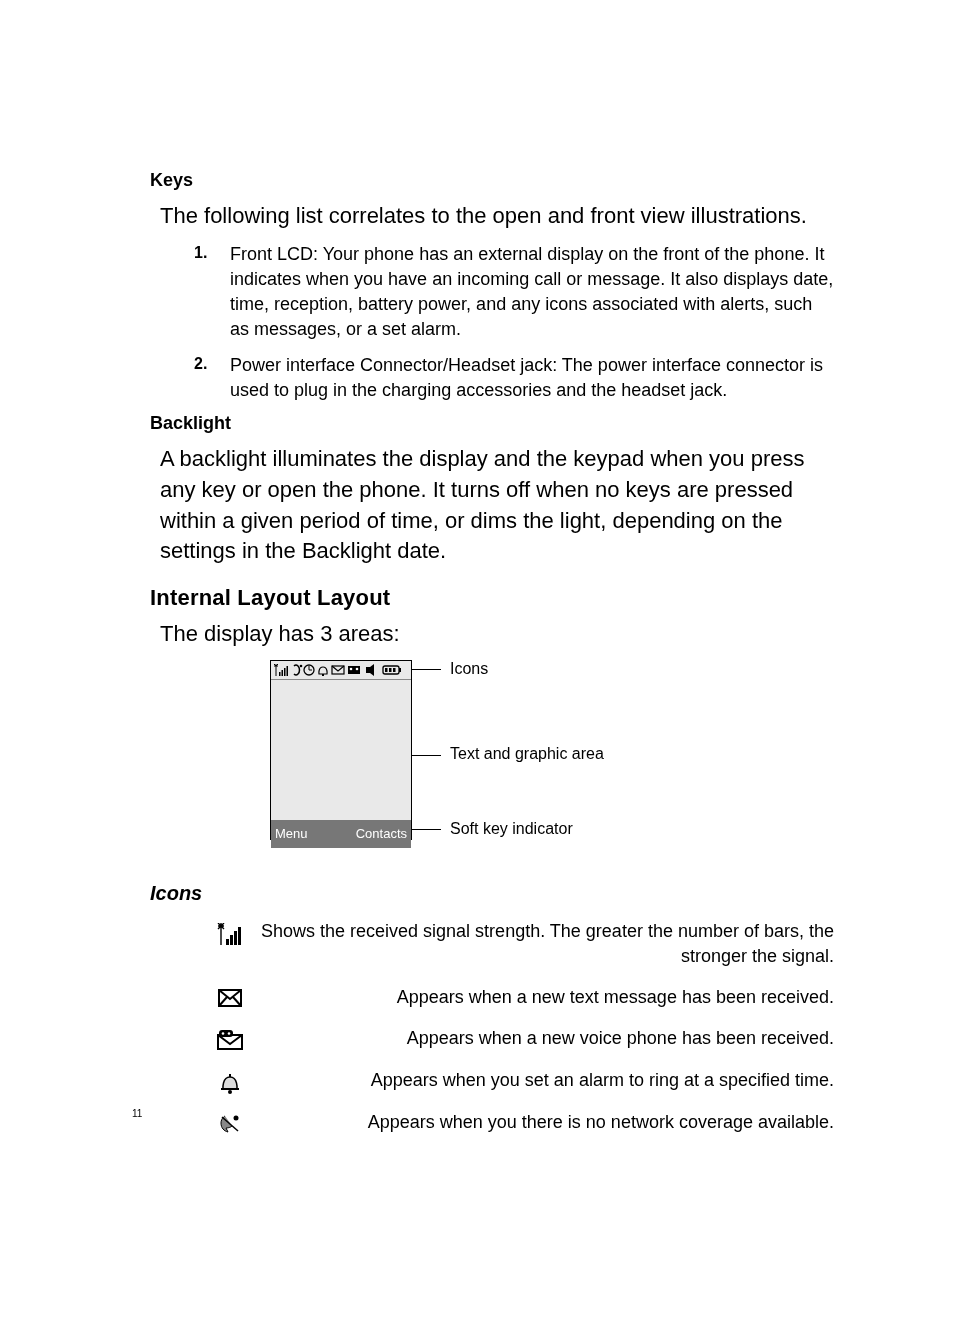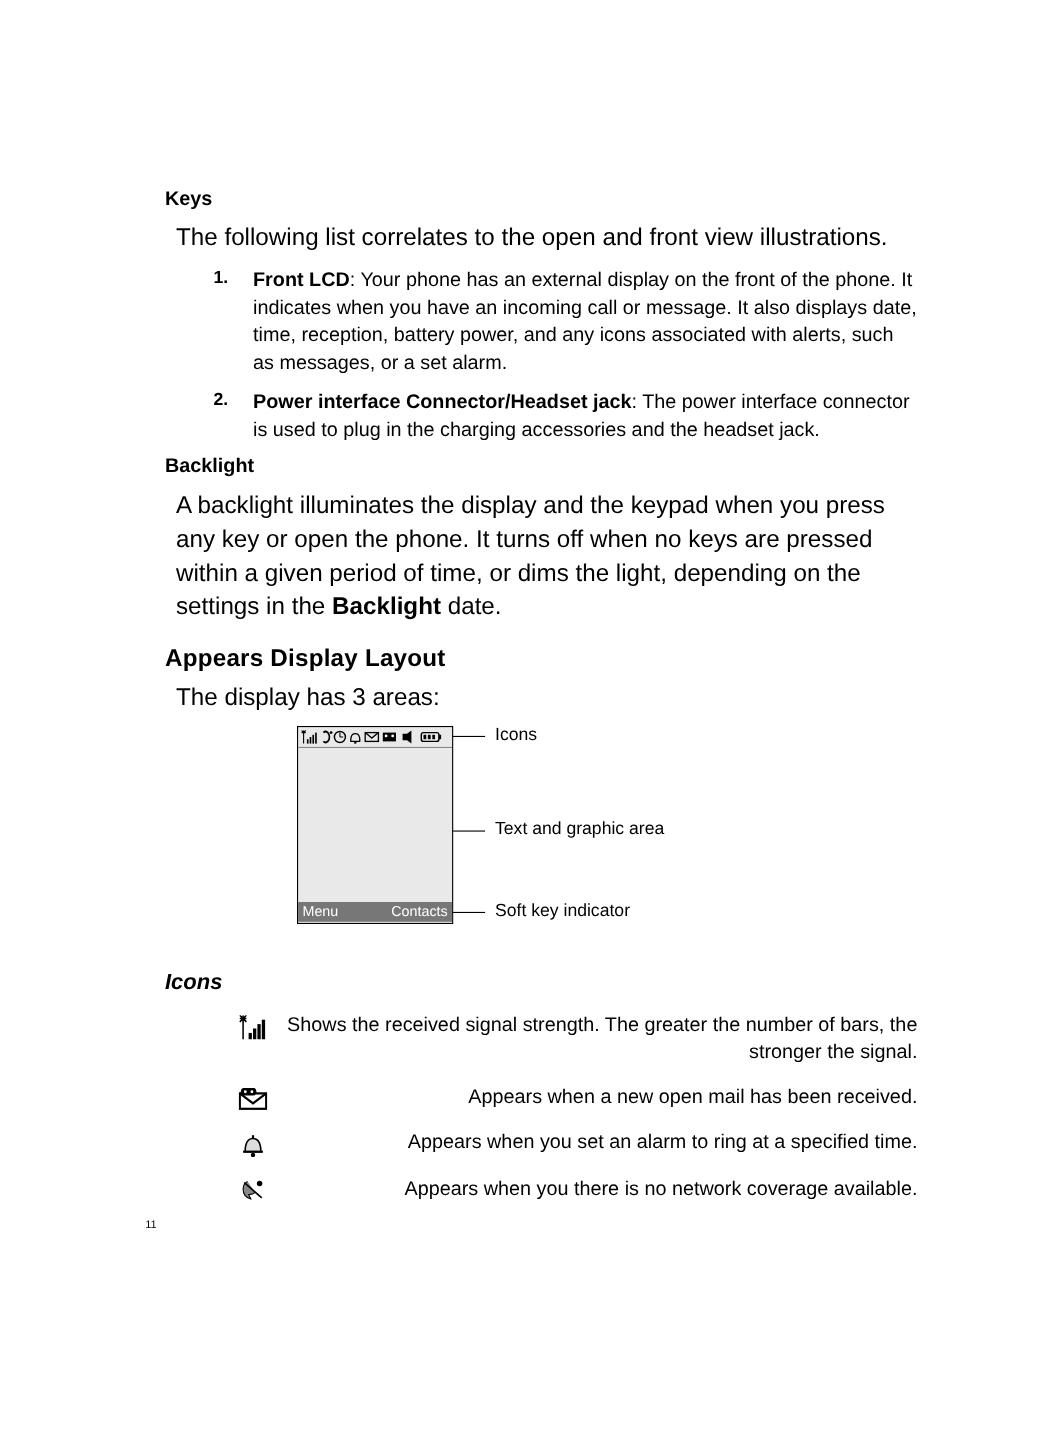--- a/index.html
+++ b/index.html
@@ -42,21 +42,21 @@
     font-size: 18px;
     line-height: 1.4;
   }
   .ol li .num {
     position: absolute;
     left: 44px;
     top: 0;
     font-weight: bold;
     font-size: 16px;
   }
-  .bold { font-weight: bold; }
+  .bold { font-weight: normal; }
   .h-section {
     font-family: Arial, Helvetica, sans-serif;
     font-weight: 900;
     font-size: 22px;
     margin: 18px 0 8px 0;
     letter-spacing: 0.2px;
   }
   .h-icons {
     font-family: Arial, Helvetica, sans-serif;
     font-style: italic;
@@ -88,21 +88,21 @@
     padding: 0 3px;
     font-size: 11px;
     font-family: Arial, sans-serif;
     color: #000;
   }
   .icon-bar svg { display: block; }
   .graphic-area {
     height: 140px;
   }
   .softkey-bar {
-    height: 18px;
+    height: 28px;
     background: #777;
     color: #fff;
     display: flex;
     justify-content: space-between;
     align-items: center;
     font-size: 13px;
     padding: 0 4px;
     font-family: "Segoe UI", Arial, sans-serif;
   }
   .callout {
@@ -159,21 +159,21 @@
       <span class="num">2.</span>
       <span class="bold">Power interface Connector/Headset jack</span><span>: The power interface connector is used to plug in the charging accessories and the headset jack.</span>
     </li>
   </ul>
 
   <div class="h-keys">Backlight</div>
   <div class="body-text indent1">
     <span>A backlight illuminates the display and the keypad when you press any key or open the phone. It turns off when no keys are pressed within a given period of time, or dims the light, depending on the settings in the </span><span class="bold">Backlight</span><span> date.</span>
   </div>
 
-  <div class="h-section">Appears Display Layout</div>
+  <div class="h-section">Internal Layout Layout</div>
   <div class="body-text indent1">The display has 3 areas:</div>
 
   <div class="diagram-wrap">
     <div class="phone-screen">
       <div class="icon-bar">
         <svg width="130" height="14" viewBox="0 0 130 14">
 
           <path d="M2 13 L2 1 M0 3 L4 3 M0 1 L2 3 L4 1" stroke="#000" stroke-width="1" fill="none"></path>
           <rect x="5" y="9" width="1.5" height="4" fill="#000"></rect>
           <rect x="7.5" y="7" width="1.5" height="6" fill="#000"></rect>
@@ -230,32 +230,41 @@
         <path d="M4 0 L4 22 M1 3 L7 3 M1 0 L7 6 M7 0 L1 6" stroke="#000" stroke-width="1.4" fill="none"></path>
         <rect x="9" y="16" width="3" height="6" fill="#000"></rect>
         <rect x="13" y="12" width="3" height="10" fill="#000"></rect>
         <rect x="17" y="8" width="3" height="14" fill="#000"></rect>
         <rect x="21" y="4" width="3" height="18" fill="#000"></rect>
       </svg>
     </div>
     <div class="desc">Shows the received signal strength. The greater the number of bars, the stronger the signal.</div>
   </div>
 
+  <div class="icon-row">
+    <div class="ic">
+      <svg width="24" height="18" viewBox="0 0 24 18">
+        <rect x="1" y="1" width="22" height="16" fill="none" stroke="#000" stroke-width="2"></rect>
+        <path d="M1 1 L12 10 L23 1 M1 17 L9 8 M23 17 L15 8" stroke="#000" stroke-width="2" fill="none"></path>
+      </svg>
+    </div>
+    <div class="desc">Appears when a new text message has been received.</div>
+  </div>
 
   <div class="icon-row">
     <div class="ic">
       <svg width="26" height="20" viewBox="0 0 26 20">
         <rect x="1" y="5" width="24" height="14" fill="none" stroke="#000" stroke-width="2"></rect>
         <path d="M1 5 L13 14 L25 5" stroke="#000" stroke-width="2" fill="none"></path>
         <rect x="2" y="0" width="14" height="7" rx="3" fill="#000"></rect>
         <circle cx="6" cy="3.5" r="1.3" fill="#fff"></circle>
         <circle cx="12" cy="3.5" r="1.3" fill="#fff"></circle>
       </svg>
     </div>
-    <div class="desc">Appears when a new open mail has been received.</div>
+    <div class="desc">Appears when a new voice phone has been received.</div>
   </div>
 
   <div class="icon-row">
     <div class="ic">
       <svg width="22" height="22" viewBox="0 0 22 22">
         <path d="M4 17 C4 17 3 5 11 5 C19 5 18 17 18 17 Z" fill="#ddd" stroke="#000" stroke-width="1.5"></path>
         <rect x="2" y="16" width="18" height="2" fill="#000"></rect>
         <circle cx="11" cy="20" r="2" fill="#000"></circle>
         <rect x="10" y="2" width="2" height="3" fill="#000"></rect>
       </svg>

